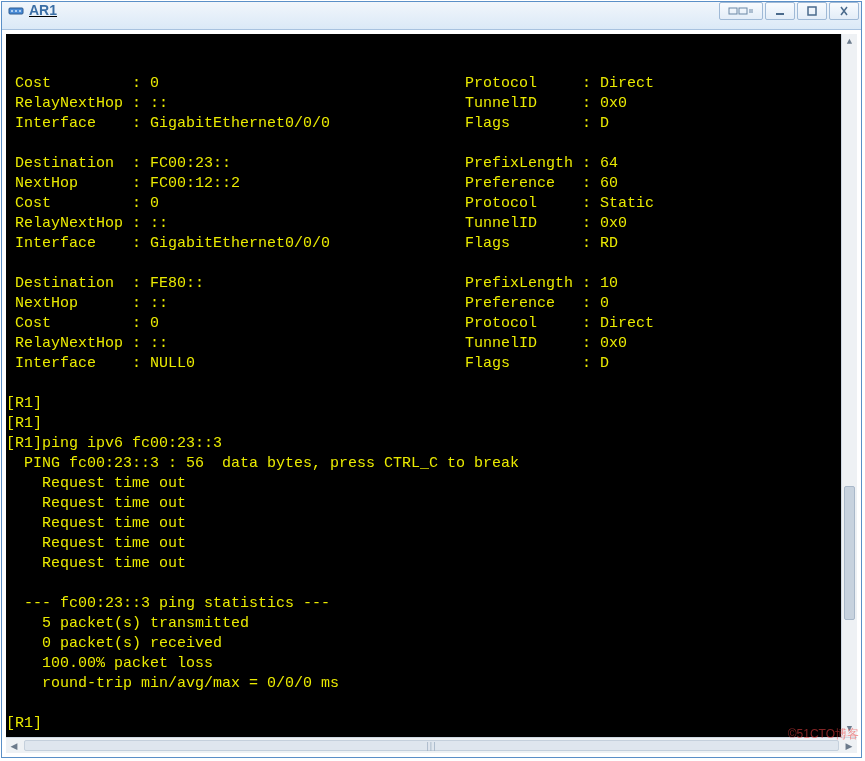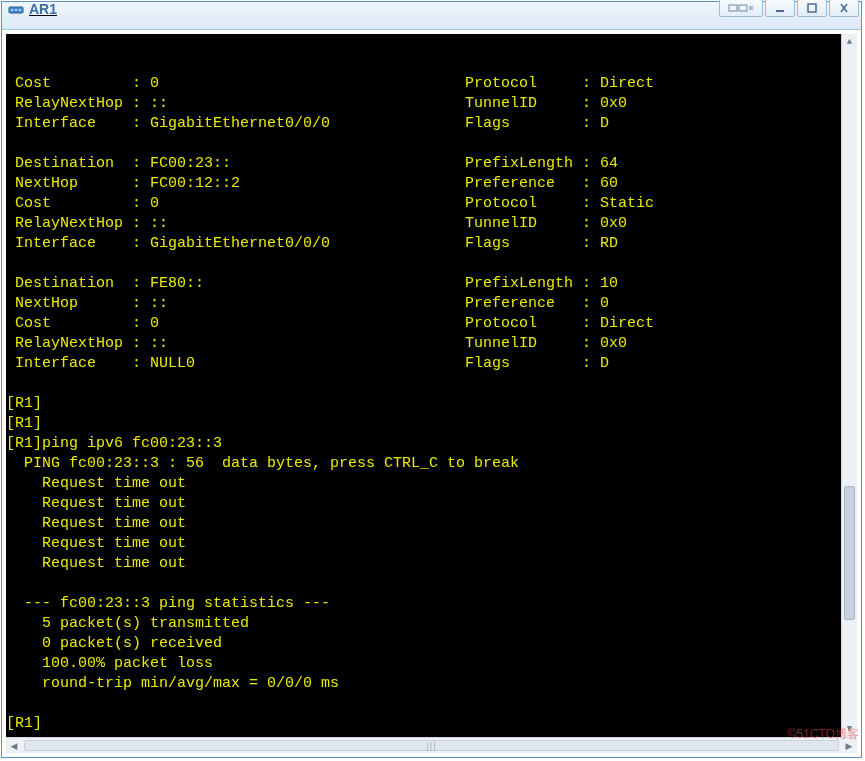--- a/index.html
+++ b/index.html
@@ -20,22 +20,22 @@
     margin: 1px;
     display: flex;
     flex-direction: column;
     background: #fff;
   }
   .titlebar {
     height: 28px;
     background: linear-gradient(#f1f6fb,#dbe9f7);
     border-bottom: 1px solid #a8c2df;
     display: flex;
-    align-items: flex-end;
-    padding: 0 2px 12px 6px;
+    align-items: flex-start;
+    padding: 0 2px 0 6px;
     text-decoration: underline;
   }
   .titlebar .icon {
     width: 16px; height: 16px;
     margin-right: 5px;
     display:flex;align-items:center;justify-content:center;
   }
   .titlebar .title {
     color: #3a6ea5;
     font-size: 14px;

